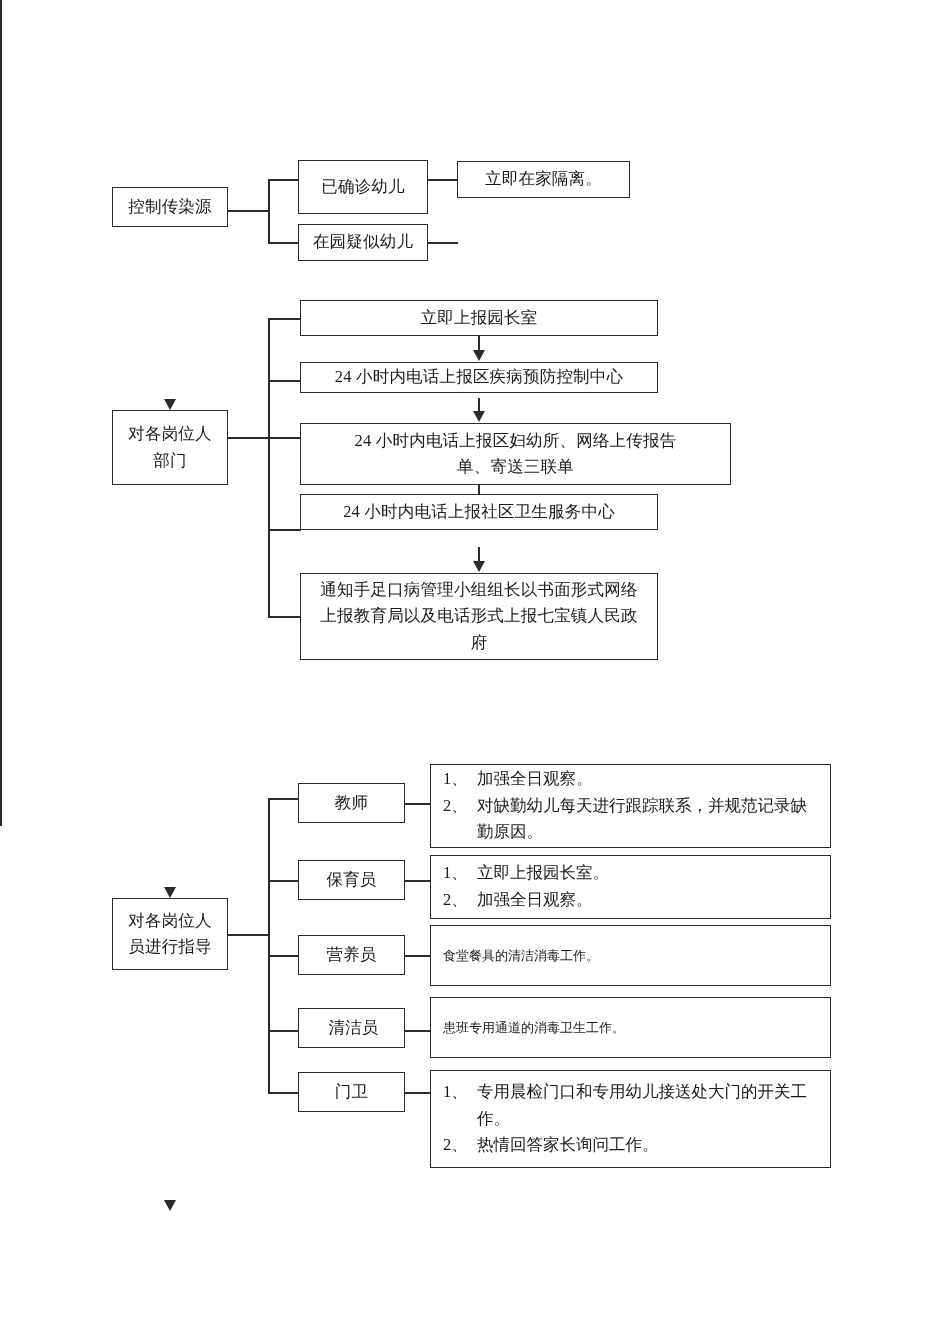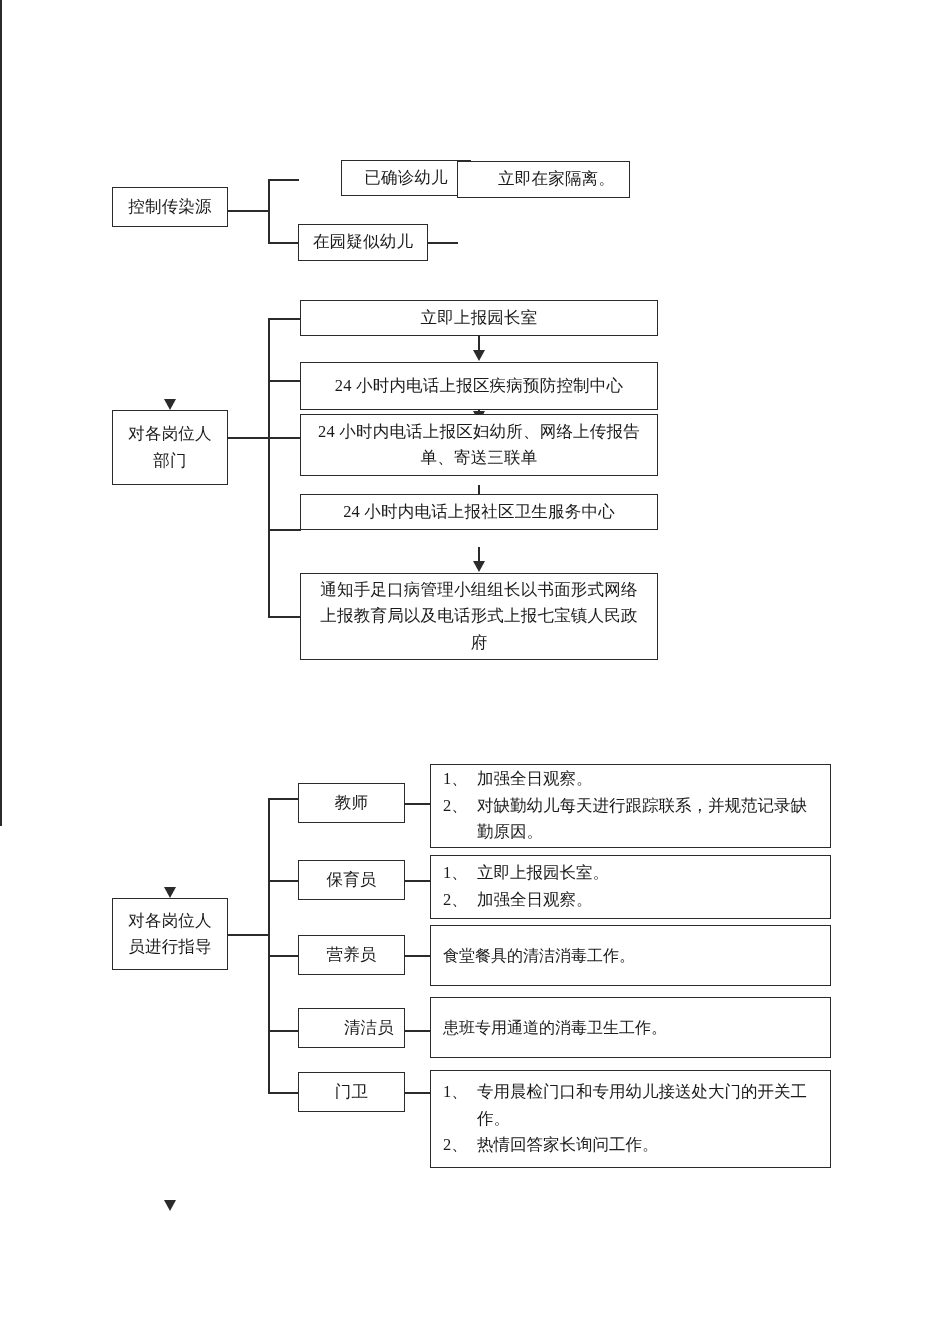--- a/index.html
+++ b/index.html
@@ -29,21 +29,21 @@
   .box.left{justify-content:flex-start;text-align:left;}
   .box .txt{
     display:block;
     width:100%;
     font-size:16.5px;
     line-height:1.58;
     letter-spacing:0.2px;
     white-space:pre-line;
   }
   .box.center .txt{text-align:center;}
-  .box.left .txt{text-align:right;padding:0 10px 0 14px;}
+  .box.left .txt{text-align:center;padding:0 10px 0 14px;}
   .box.pad .txt{padding:0 14px;}
 
   
   .list{
     position:absolute;
     box-sizing:border-box;
     border:1.6px solid #2b2b2b;
     background:#ffffff;
     padding:7px 10px 7px 12px;
     display:flex;
@@ -56,21 +56,21 @@
     font-size:16.5px;
     line-height:1.62;
     align-items:flex-start;
   }
   .list .num{
     flex:0 0 auto;
     width:34px;
     font-family:"Liberation Serif","DejaVu Serif",serif;
   }
   .list .body{flex:1 1 auto;}
-  .list .plain{font-size:16px;line-height:1.62;}
+  .list .plain{font-size:13px;line-height:1.62;}
 
   
   .ln{position:absolute;background:#2b2b2b;z-index:1;}
   .h{height:1.6px;}
   .v{width:1.6px;}
   .spine{width:1.7px;background:#2b2b2b;z-index:1;}
   .arrow-d{
     position:absolute;
     width:0;height:0;
     border-left:6px solid transparent;
@@ -96,21 +96,21 @@
   <div class="box center" style="left:112px; top:187px; width:116px; height:40px;">
     <span class="txt">控制传染源</span>
   </div>
 
   <div class="ln h" style="left:228px; top:210px; width:41px;"></div>
   <div class="ln v" style="left:268px; top:179px; height:64px;"></div>
 
   <div class="ln h" style="left:268px; top:179px; width:31px;"></div>
   <div class="ln h" style="left:268px; top:242px; width:31px;"></div>
 
-  <div class="box center" style="left:298px; top:160px; width:130px; height:36px;margin-left:43px;">
+  <div class="box center" style="left:298px; top:160px; width:130px; height:54px;">
     <span class="txt">已确诊幼儿</span>
   </div>
   <div class="ln h" style="left:428px; top:179px; width:30px;"></div>
   <div class="box left pad" style="left:457px; top:161px; width:173px; height:37px;">
     <span class="txt">立即在家隔离。</span>
   </div>
 
   <div class="box center" style="left:298px; top:224px; width:130px; height:37px;">
     <span class="txt">在园疑似幼儿</span>
   </div>
@@ -126,24 +126,24 @@
 
   <div class="ln h" style="left:268px; top:318px; width:33px;"></div>
   <div class="ln h" style="left:268px; top:380px; width:33px;"></div>
   <div class="ln h" style="left:268px; top:437px; width:33px;"></div>
   <div class="ln h" style="left:268px; top:529px; width:33px;"></div>
   <div class="ln h" style="left:268px; top:616px; width:33px;"></div>
 
   <div class="box center pad" style="left:300px; top:300px; width:358px; height:36px;">
     <span class="txt">立即上报园长室</span>
   </div>
-  <div class="box center pad" style="left:300px; top:362px; width:358px; height:48px;justify-content:center;">
+  <div class="box center pad" style="left:300px; top:362px; width:358px; height:31px;justify-content:center;">
     <span class="txt">24 小时内电话上报区疾病预防控制中心</span>
   </div>
-  <div class="box center pad" style="left:300px; top:414px; width:358px; height:62px;">
+  <div class="box center pad" style="left:300px; top:423px; width:431px; height:62px;">
     <span class="txt">24 小时内电话上报区妇幼所、网络上传报告
 单、寄送三联单</span>
   </div>
   <div class="box center pad" style="left:300px; top:494px; width:358px; height:36px;">
     <span class="txt">24 小时内电话上报社区卫生服务中心</span>
   </div>
   <div class="box center pad" style="left:300px; top:573px; width:358px; height:87px;">
     <span class="txt">通知手足口病管理小组组长以书面形式网络
 上报教育局以及电话形式上报七宝镇人民政
 府</span>

